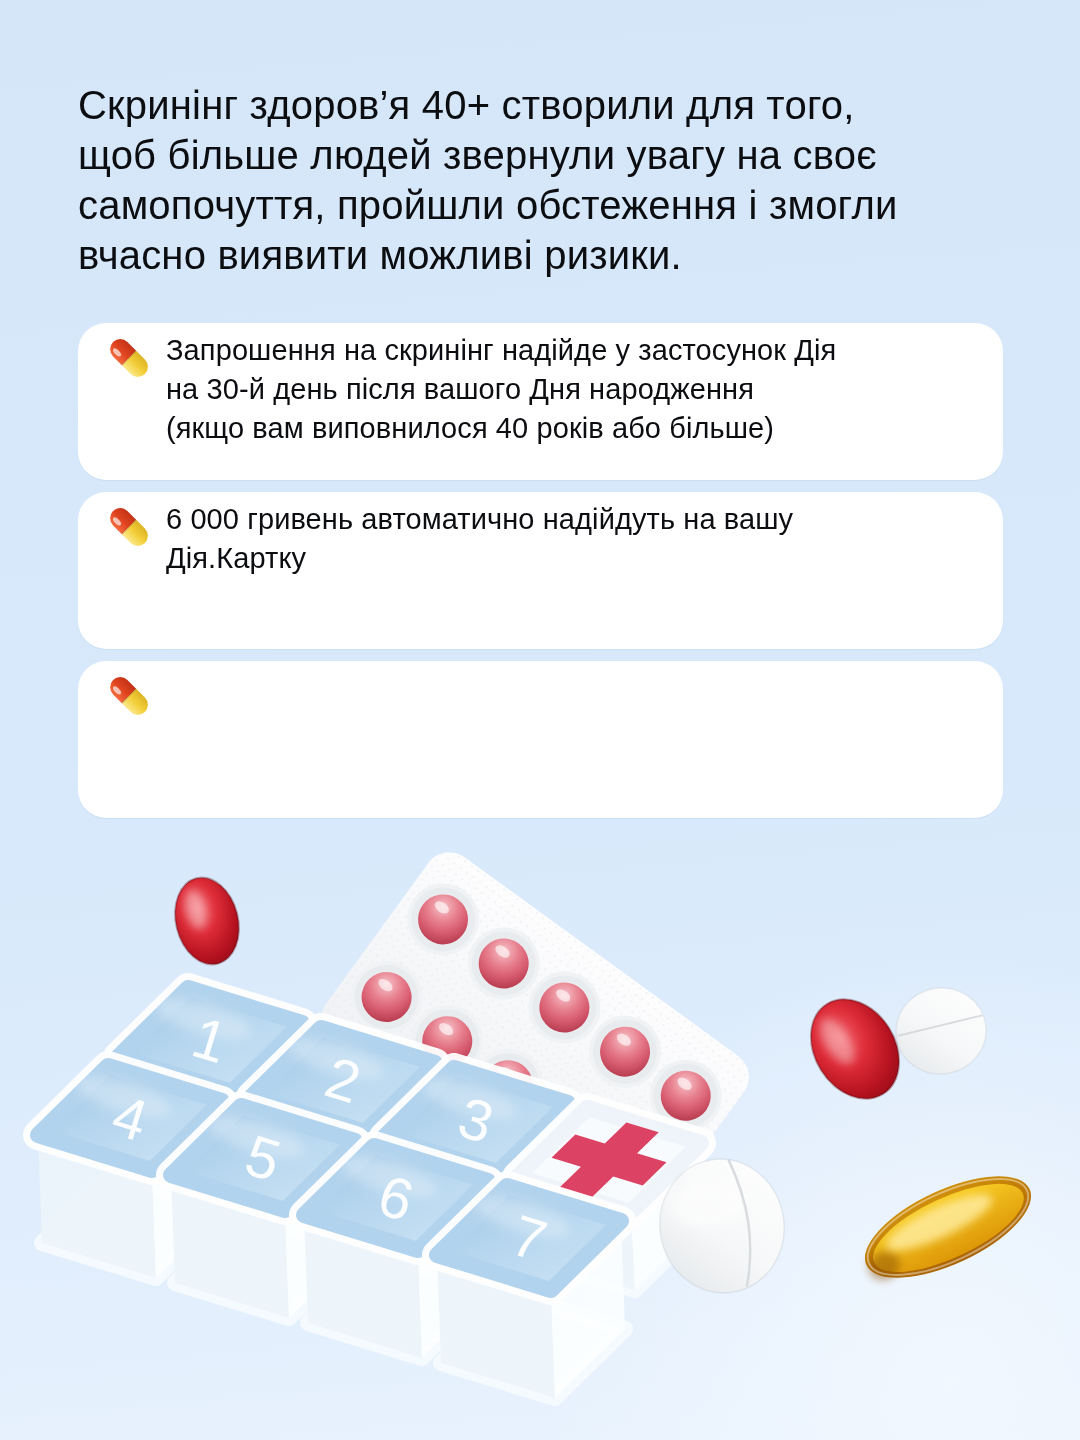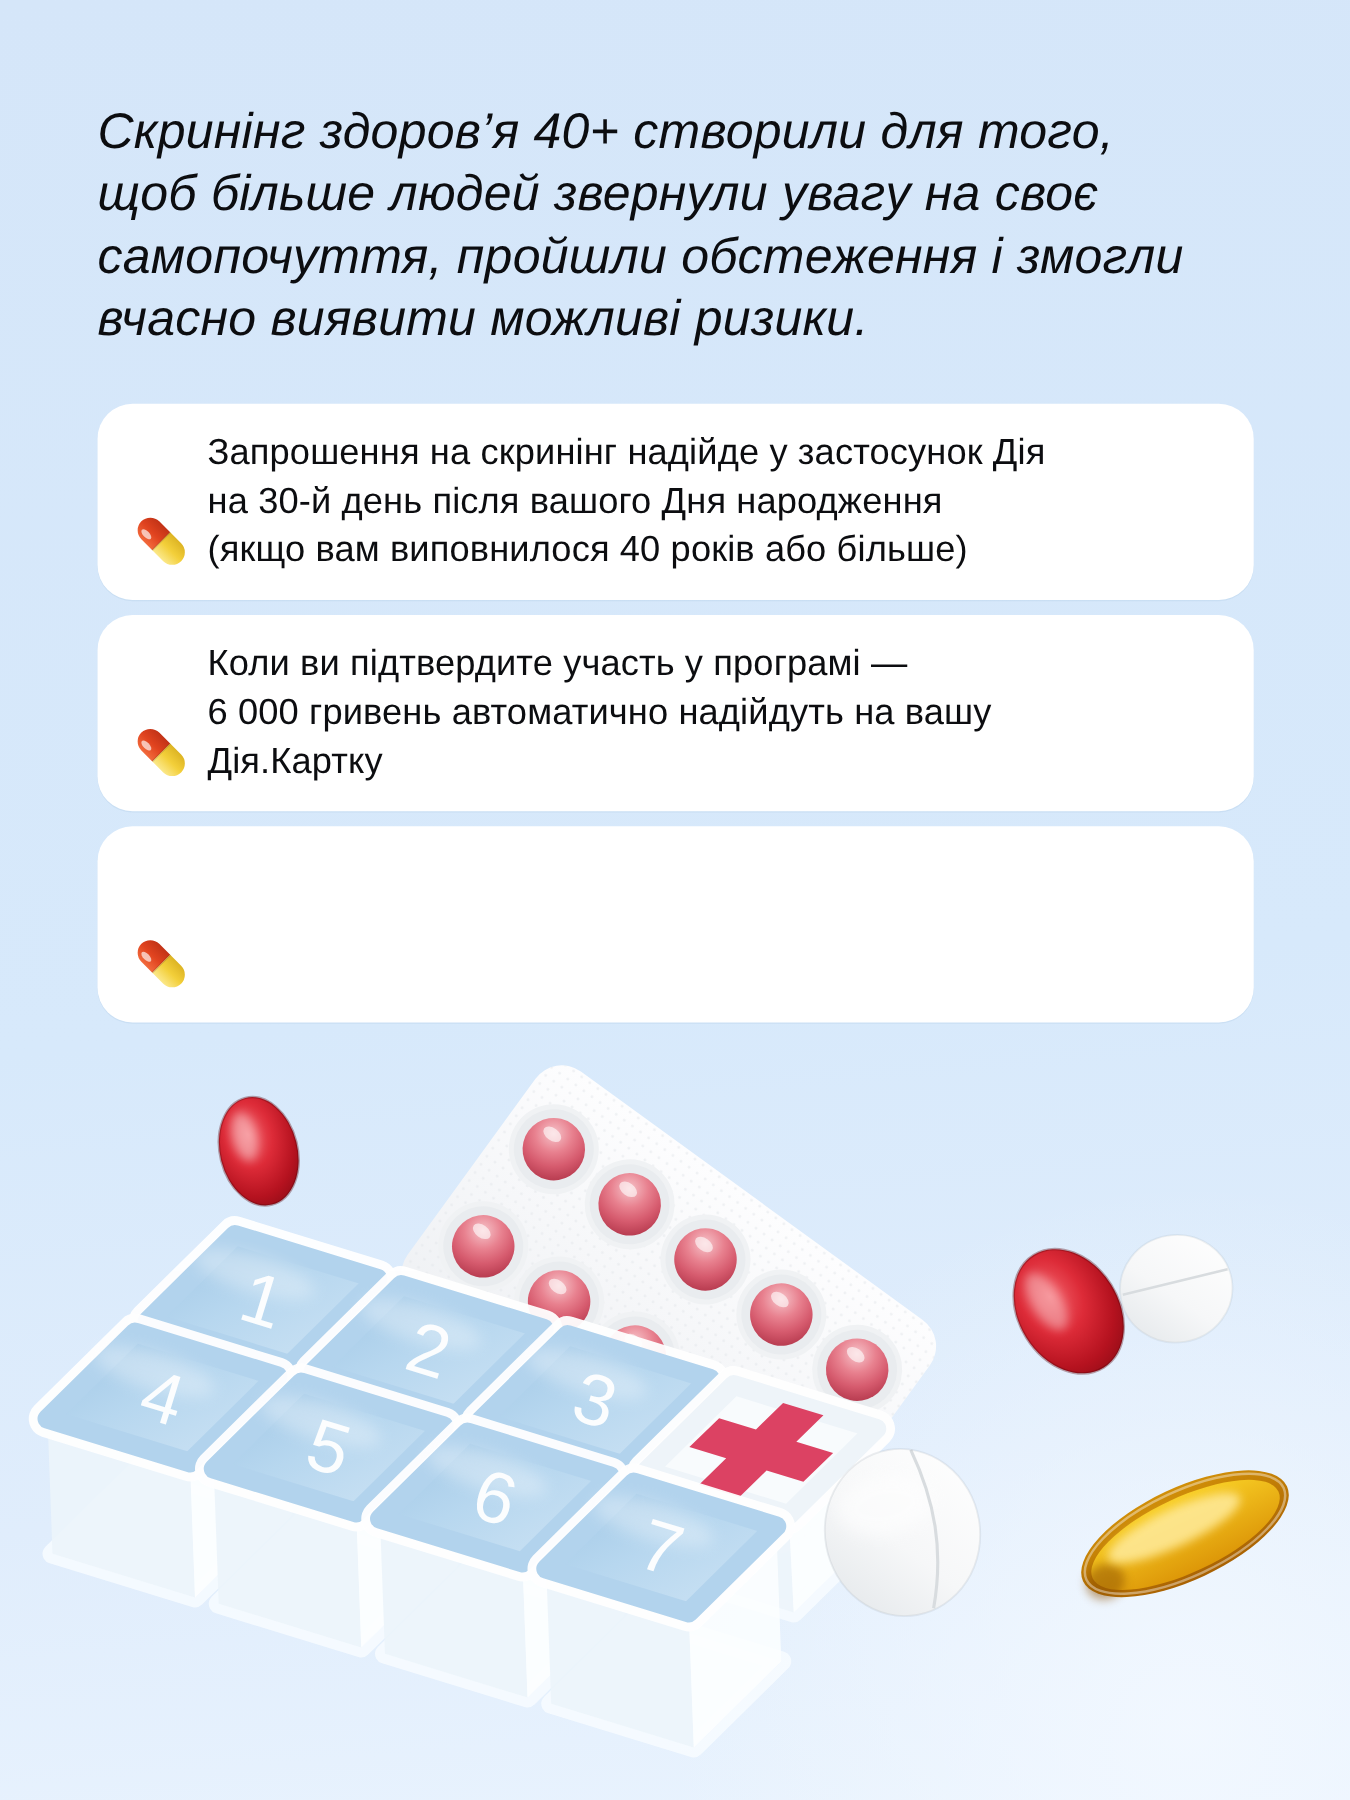--- a/index.html
+++ b/index.html
@@ -4,24 +4,24 @@
 <style>
   html,body{margin:0;padding:0;background:#d6e7f9;}
   body{width:1080px;height:1440px;overflow:hidden;font-family:"Liberation Sans",sans-serif;}
   .canvas{position:relative;width:1080px;height:1440px;
     background:
       radial-gradient(70% 55% at 88% 96%, rgba(242,248,255,0.95) 0%, rgba(242,248,255,0) 55%),
       linear-gradient(175deg,#d5e6f9 0%, #d7e9fb 55%, #e0edfc 80%, #e9f3fe 100%);
   }
   .heading{position:absolute;left:78px;top:80px;width:940px;
     font-size:40px;line-height:50px;color:#0c0d10;letter-spacing:0.2px;
-    white-space:pre-line;font-weight:400;font-style:italic;}
+    white-space:pre-line;font-weight:400;}
   .cards{position:absolute;left:78px;top:323px;width:925px;display:flex;flex-direction:column;gap:12px;}
-  .card{background:#ffffff;border-radius:28px;display:flex;align-items:flex-end;
-    padding:20px 30px 20px 24px;box-sizing:border-box;min-height:157px;
+  .card{background:#ffffff;border-radius:28px;display:flex;align-items:flex-start;
+    padding:8px 30px 20px 24px;box-sizing:border-box;min-height:157px;
     box-shadow:0 1px 0 rgba(165,195,225,0.25);}
   .card-icon{flex:0 0 54px;width:54px;height:54px;margin-right:10px;}
   .card-text{font-size:29px;line-height:39px;color:#0c0d10;white-space:pre-line;letter-spacing:0.1px;}
   .card-text .b{font-weight:400;}
   .scene{position:absolute;left:0;top:830px;width:1080px;height:610px;}
   .day{font-family:"Liberation Sans",sans-serif;font-size:58px;fill:#ffffff;opacity:0.95;text-anchor:middle;}
 </style>
 </head>
 <body>
 
@@ -61,22 +61,21 @@
           <use href="#pillEmoji"></use>
         </svg>
       <div class="card-text"><span>Запрошення на скринінг надійде у застосунок Дія
 на </span><span class="b">30-й день після вашого Дня народження</span><span>
 (якщо вам виповнилося 40 років або більше)</span></div>
     </div>
     <div class="card">
       <svg class="card-icon" viewBox="0 0 48 48">
           <use href="#pillEmoji"></use>
         </svg>
-      <div class="card-text"><span>Коли ви підтвердите участь у програмі —
-</span><span class="b">6 000 гривень автоматично надійдуть на вашу
+      <div class="card-text"><span class="b">6 000 гривень автоматично надійдуть на вашу
 Дія.Картку</span></div>
     </div>
     <div class="card">
       <svg class="card-icon" viewBox="0 0 48 48">
           <use href="#pillEmoji"></use>
         </svg>
     </div>
   </div>
 
   <svg class="scene" viewBox="0 830 1080 610">

